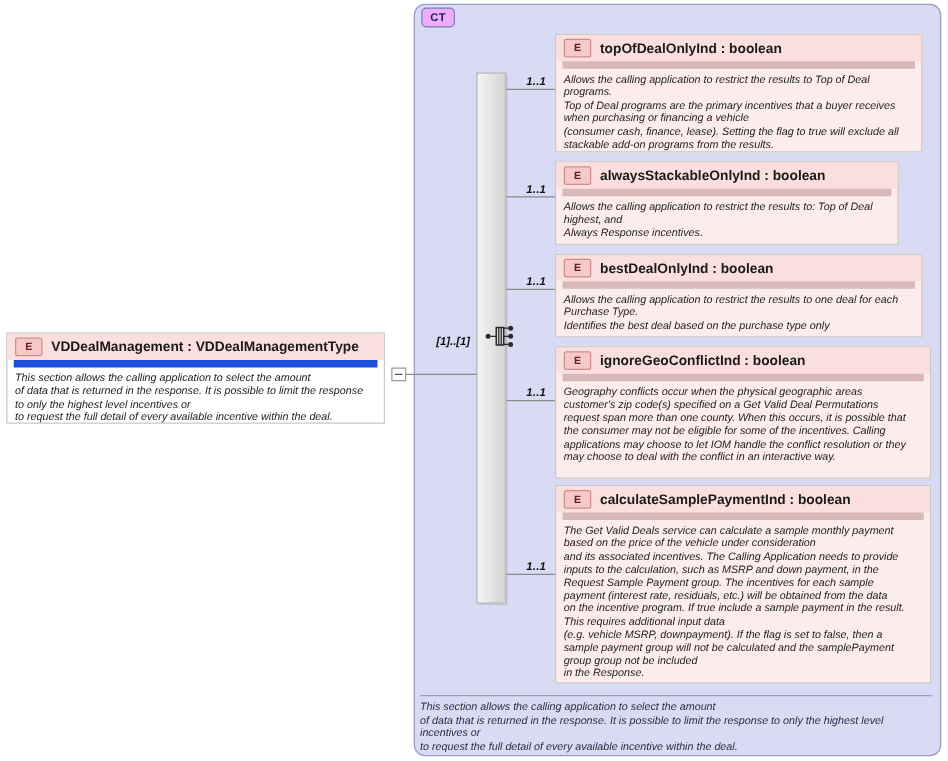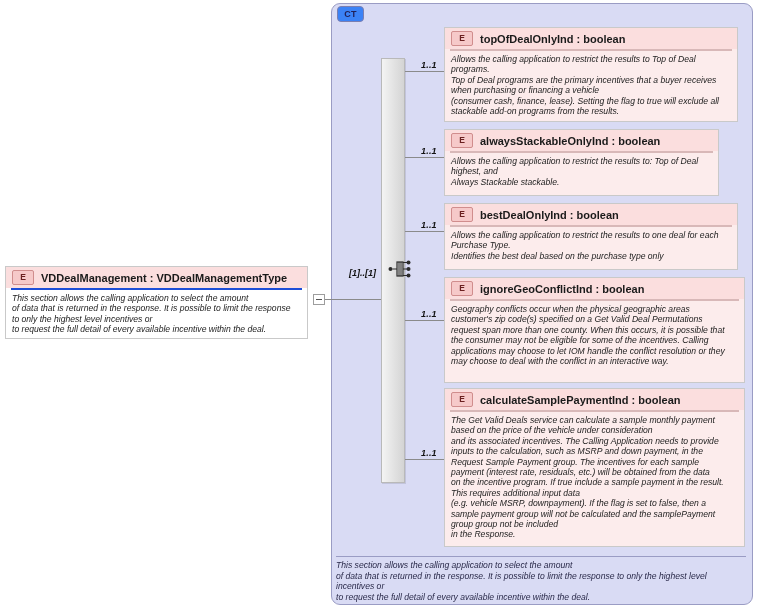--- a/index.html
+++ b/index.html
@@ -16,21 +16,21 @@
     background:#d9dbf4;border:1px solid #9a9cc4;border-radius:9px;
     box-sizing:border-box;
   }
   .ct-header{
     position:absolute;left:337px;top:5px;height:18px;
     display:flex;align-items:center;gap:6px;
   }
   .ct-badge{
     display:inline-flex;align-items:center;justify-content:center;
     width:25px;height:14px;border:1px solid #7b7fb0;border-radius:4px;
-    background:#3b82f6;font-size:9px;font-weight:bold;color:#21215a;
+    background:#f0abfc;font-size:9px;font-weight:bold;color:#21215a;
     letter-spacing:.3px;line-height:1;
   }
   .ct-title{font-size:12px;font-weight:bold;color:#1b1b4a;letter-spacing:.1px;}
 
   
   .ct-doc{
     position:absolute;left:336px;top:556px;width:410px;height:45px;
     border-top:1px solid #9a9cc4;
     font-style:italic;font-size:8.6px;line-height:10.6px;color:#2a2a4a;
     padding-top:3px;box-sizing:border-box;
@@ -54,21 +54,21 @@
     padding:3px 6px 3px 6px;background:#fbdede;
   }
   .e-badge{
     display:inline-flex;align-items:center;justify-content:center;
     width:20px;height:13px;border:1px solid #d08d8d;border-radius:2px;
     background:#f6c9c9;font-size:8.5px;font-weight:bold;color:#6a2020;
     line-height:1;flex:none;
   }
   .e-title{font-size:11px;font-weight:bold;color:#1a1a1a;white-space:nowrap;}
   .el-doc{
-    border-top:2px solid #1d4ed8;margin:0 5px;padding:3px 1px 4px 1px;
+    border-top:6px solid #1d4ed8;margin:0 5px;padding:3px 1px 4px 1px;
     font-style:italic;font-size:8.6px;line-height:10.4px;color:#222;
   }
   .el-doc div{white-space:nowrap;}
   .el .el-doc{background:transparent;}
   .el.shaded{background:#fcecec;}
   .el.shaded .el-doc{border-top-color:#d8b8b8;}
 
   
   .seq-bar{
     position:absolute;left:381px;top:58px;width:24px;height:425px;
@@ -169,21 +169,21 @@
   <div class="ln h" style="left:405px;top:71px;width:39px;"></div>
 
   <div class="el shaded" style="left:444px;top:129px;width:275px;height:67px;">
     <div class="el-head">
       <span class="e-badge">E</span>
       <span class="e-title">alwaysStackableOnlyInd : boolean</span>
     </div>
     <div class="el-doc">
       <div>Allows the calling application to restrict the results to: Top of Deal</div>
       <div>highest, and</div>
-      <div>Always Stackable stackable.</div>
+      <div>Always Response incentives.</div>
     </div>
   </div>
   <div class="card" style="left:421px;top:146px;">1..1</div>
   <div class="ln h" style="left:405px;top:157px;width:39px;"></div>
 
   <div class="el shaded" style="left:444px;top:203px;width:294px;height:67px;">
     <div class="el-head">
       <span class="e-badge">E</span>
       <span class="e-title">bestDealOnlyInd : boolean</span>
     </div>

